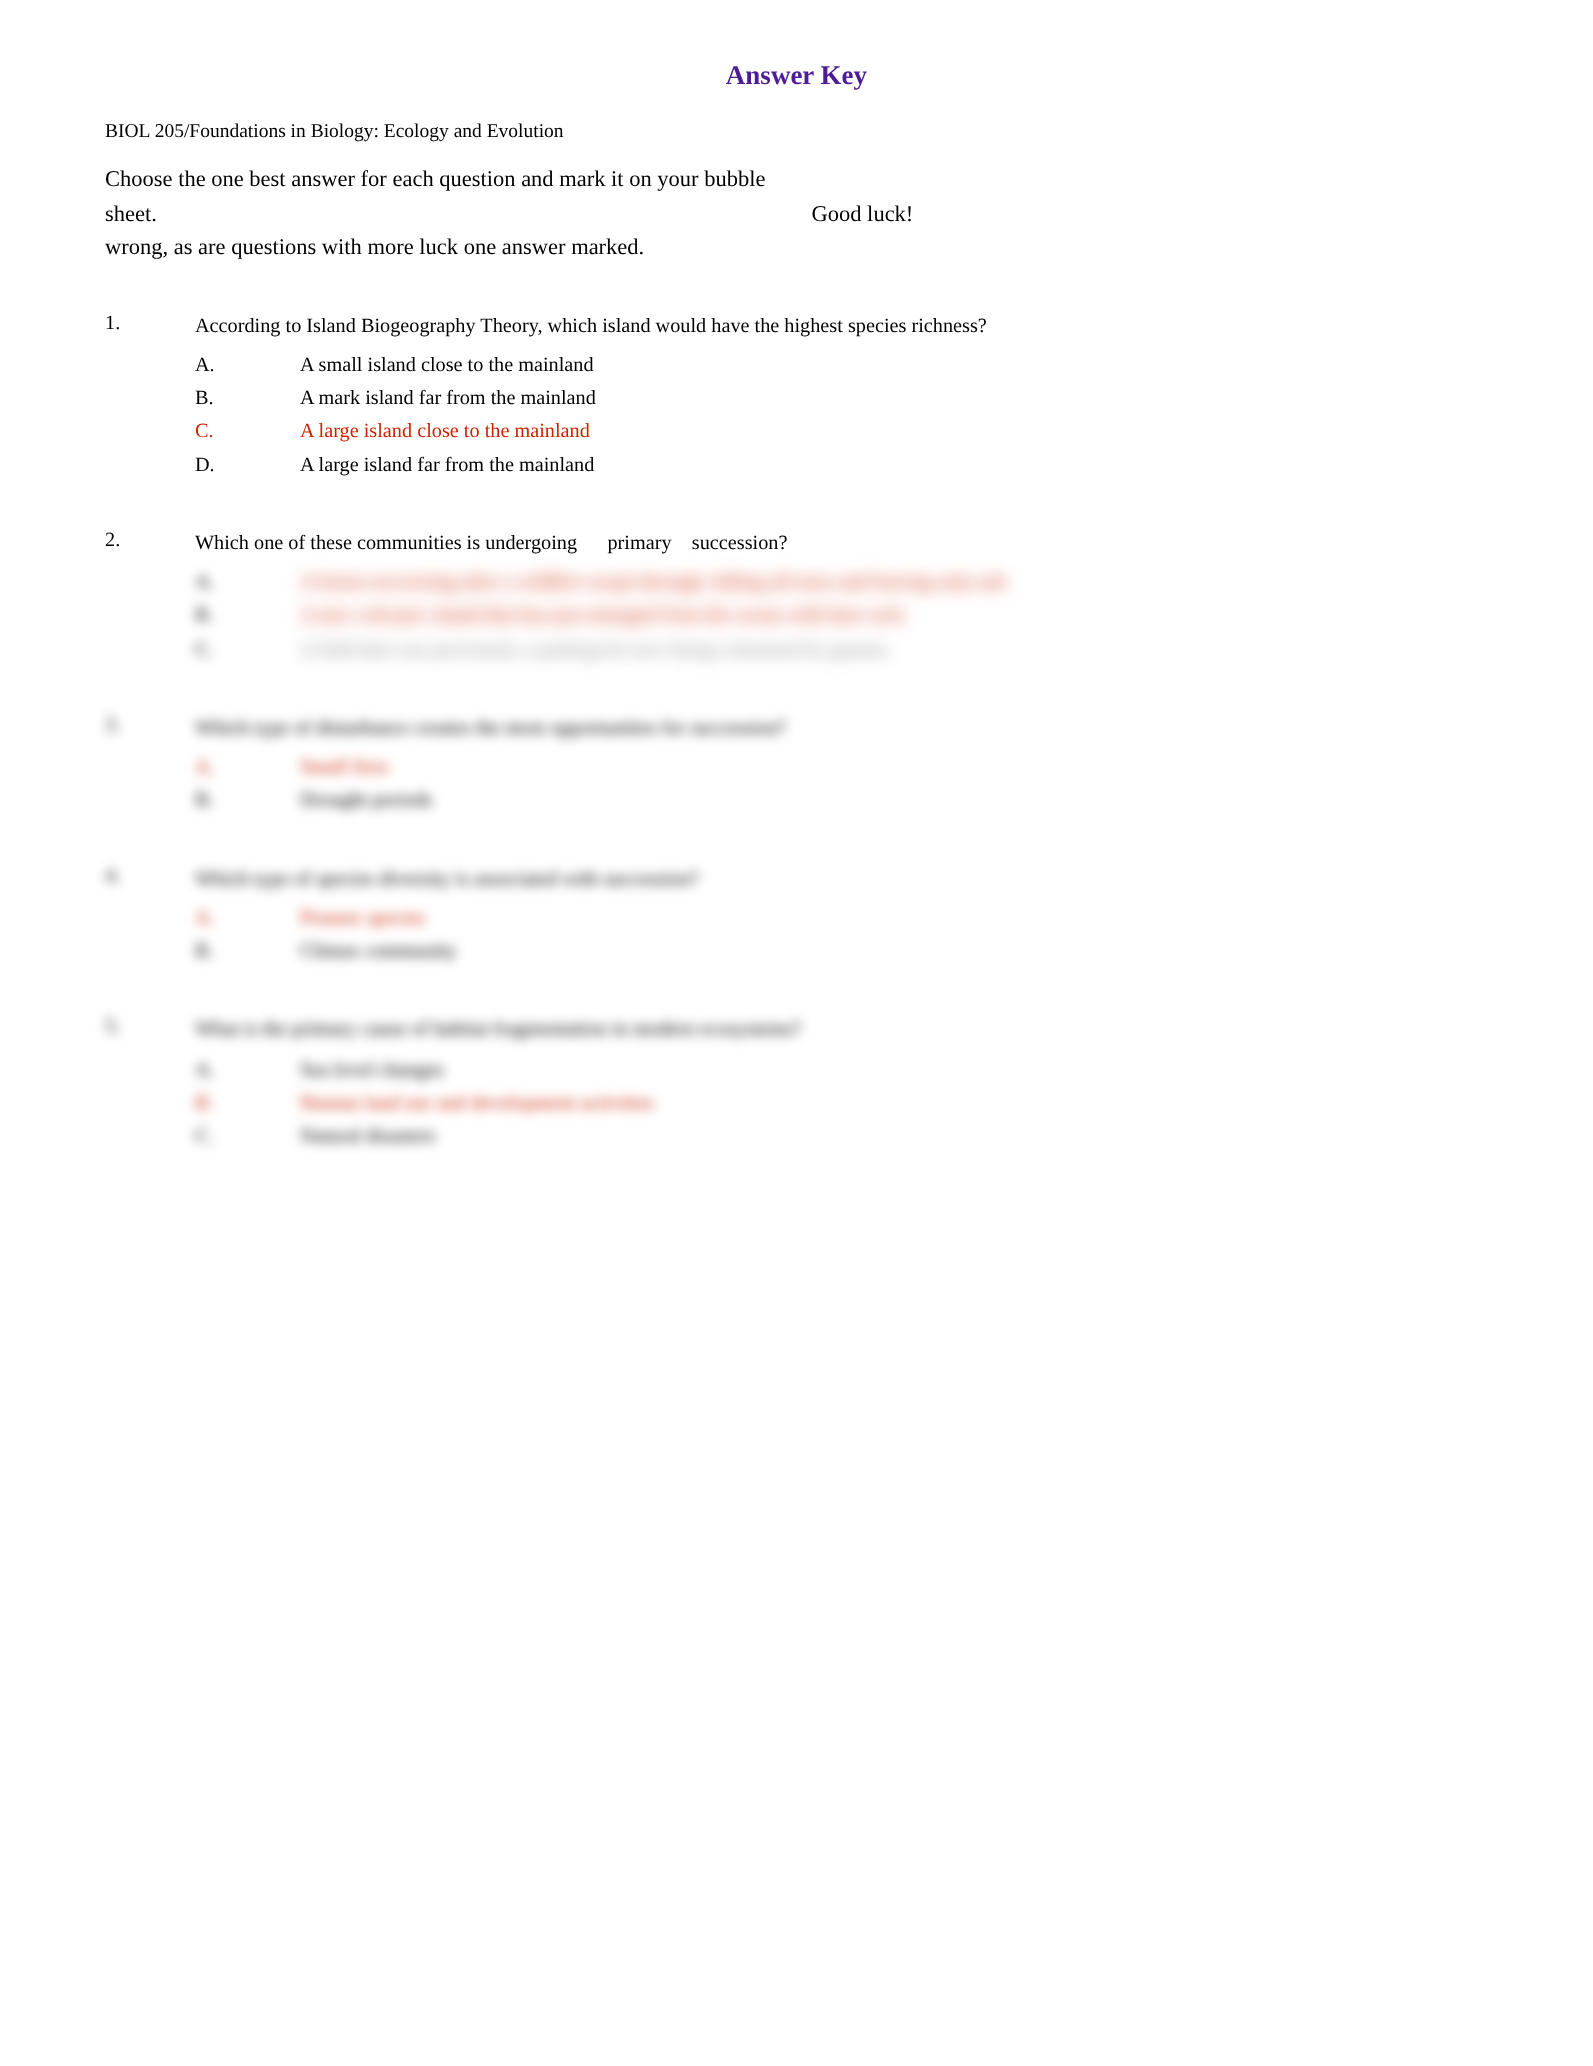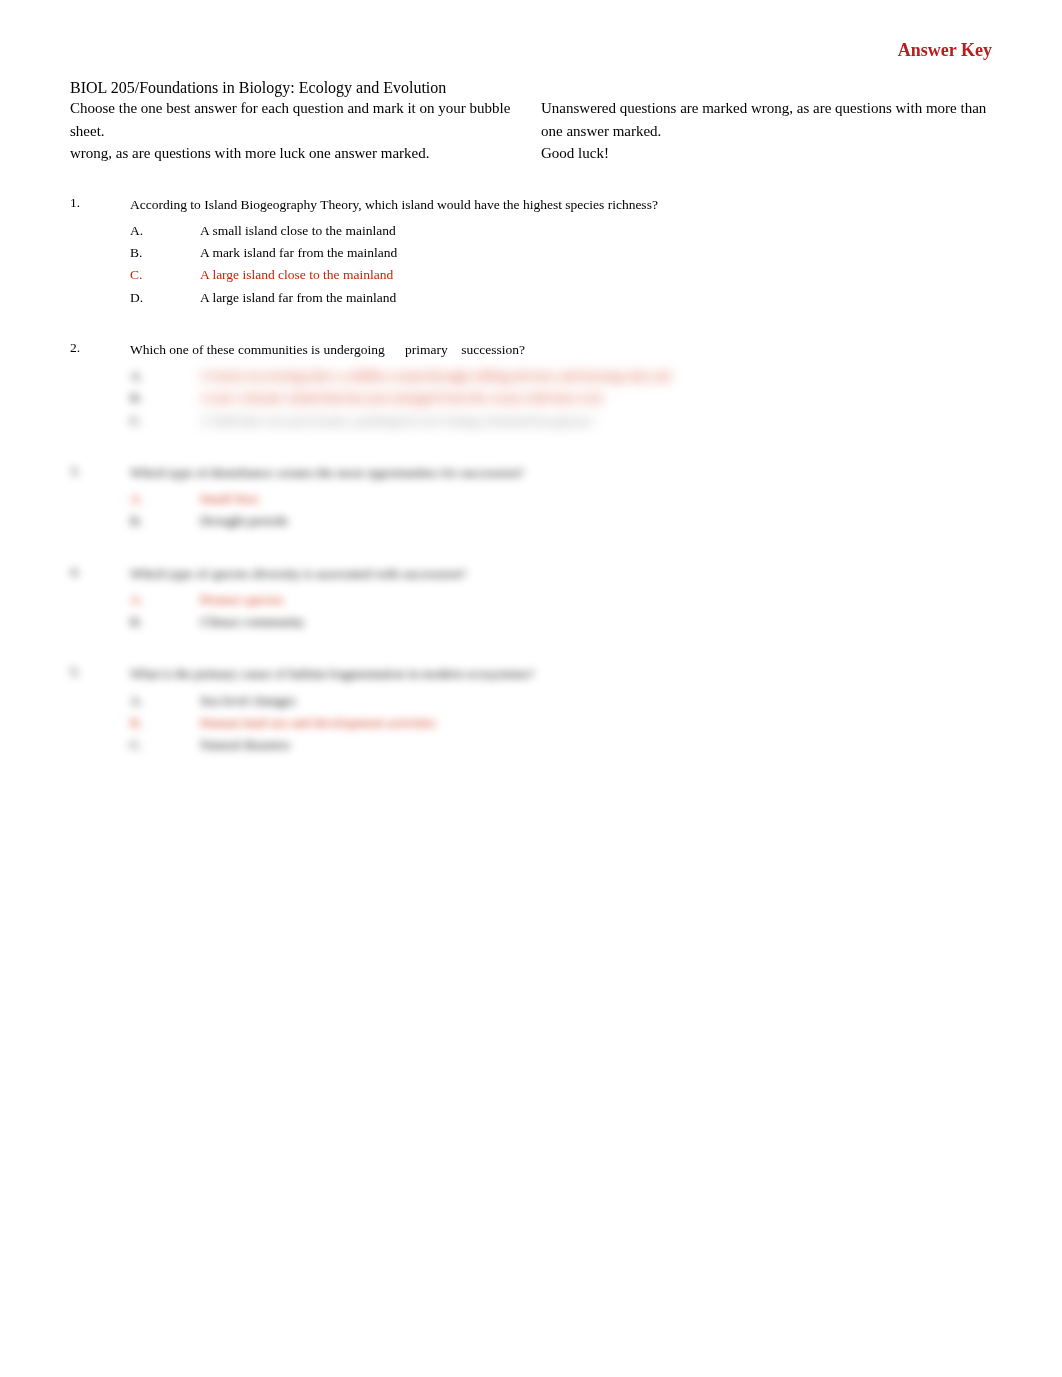--- a/index.html
+++ b/index.html
@@ -12,31 +12,32 @@
       background: #ffffff;
       font-family: "Times New Roman", Times, serif;
       font-size: 14px;
       color: #000000;
       width: 1062px;
       min-height: 1377px;
       padding: 40px 70px;
     }
 
     .page-title {
-      text-align: right;
-      color: #b91c1c;
+      text-align: center;
+      color: #4c1d95;
       font-size: 18px;
       font-weight: bold;
       margin-bottom: 18px;
     }
 
     .header-row {
       display: flex;
       justify-content: flex-start;
-      font-size: 16px;
+      margin-bottom: 14px;
+      font-size: 13px;
     }
 
     .header-left {
       flex: 1;
     }
 
     .header-right {
       flex: 1;
       text-align: left;
       padding-left: 20px;
@@ -127,21 +128,21 @@
 <div class="header-row">
   <div class="header-left">BIOL 205/Foundations in Biology: Ecology and Evolution</div>
 </div>
 
 <div class="instructions">
   <div class="instructions-left">
     <span>Choose the one best answer for each question and mark it on your bubble sheet.</span><br>
     <span>wrong, as are questions with more luck one answer marked.</span>
   </div>
   <div class="instructions-right">
-    <span>Unanswered questions are marked wrong, as are questions with more than one answer marked.</span><br>
+    <br>
     <span>Good luck!</span>
   </div>
 </div>
 
 <div class="question-block">
   <div class="question-number">1.</div>
   <div class="question-content">
     <div class="question-text">According to Island Biogeography Theory, which island would have the highest species richness?</div>
     <div class="choices">
       <div class="choice-row">

